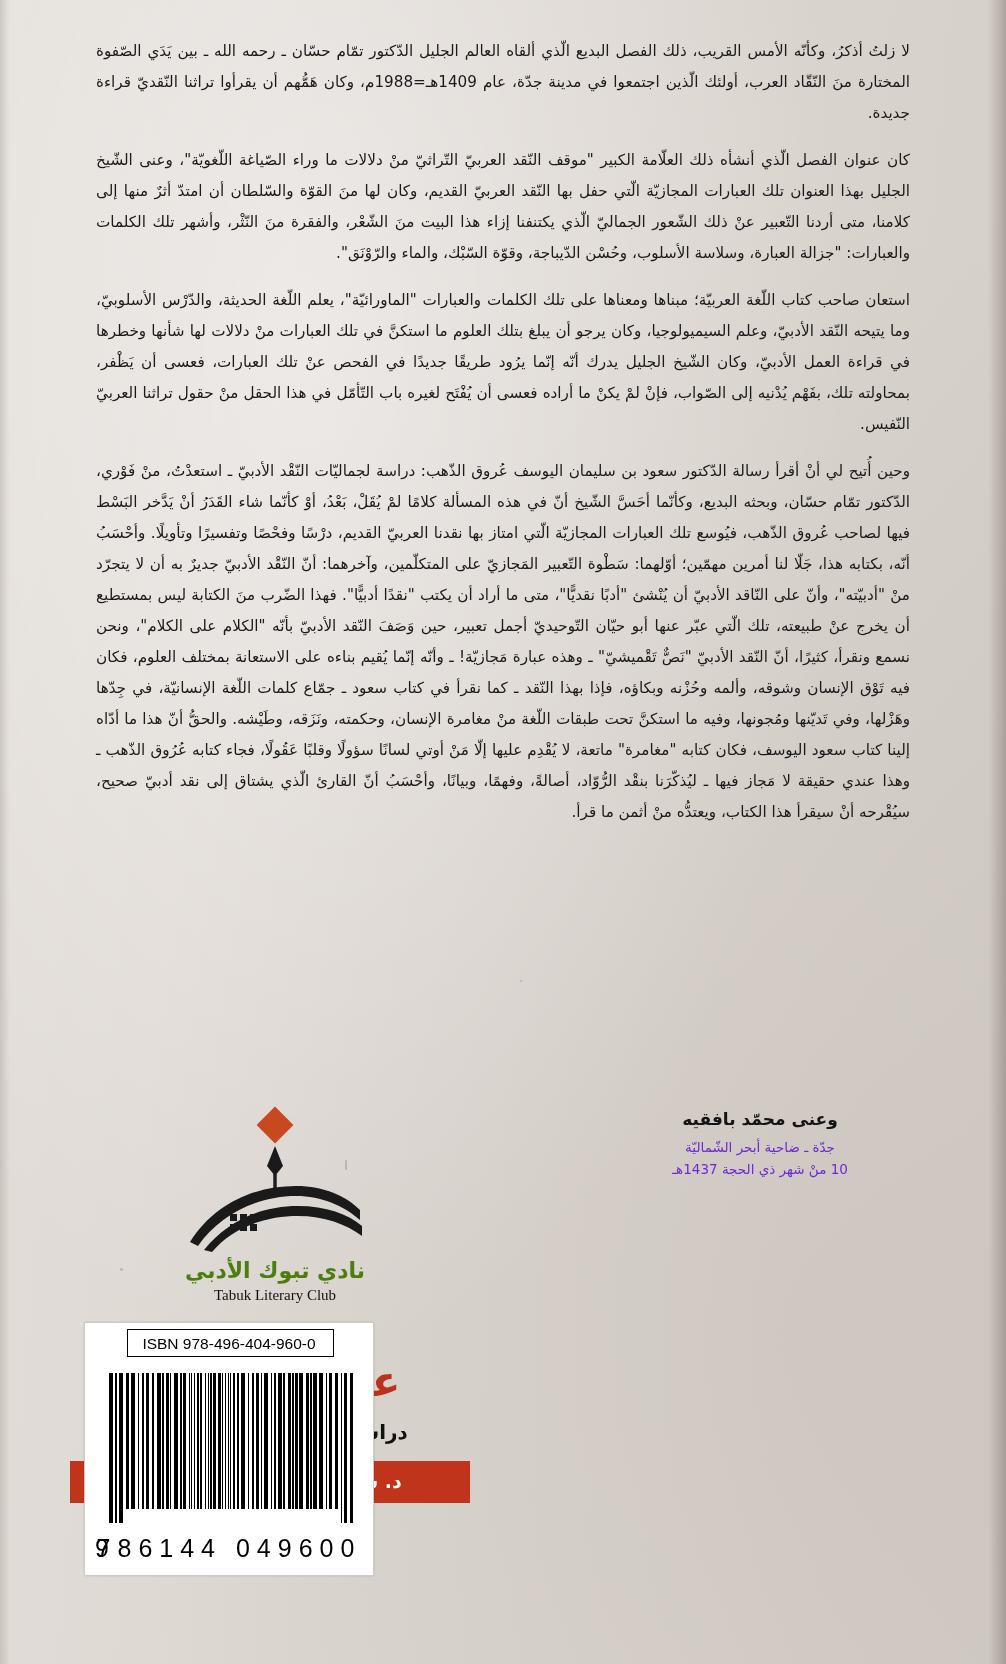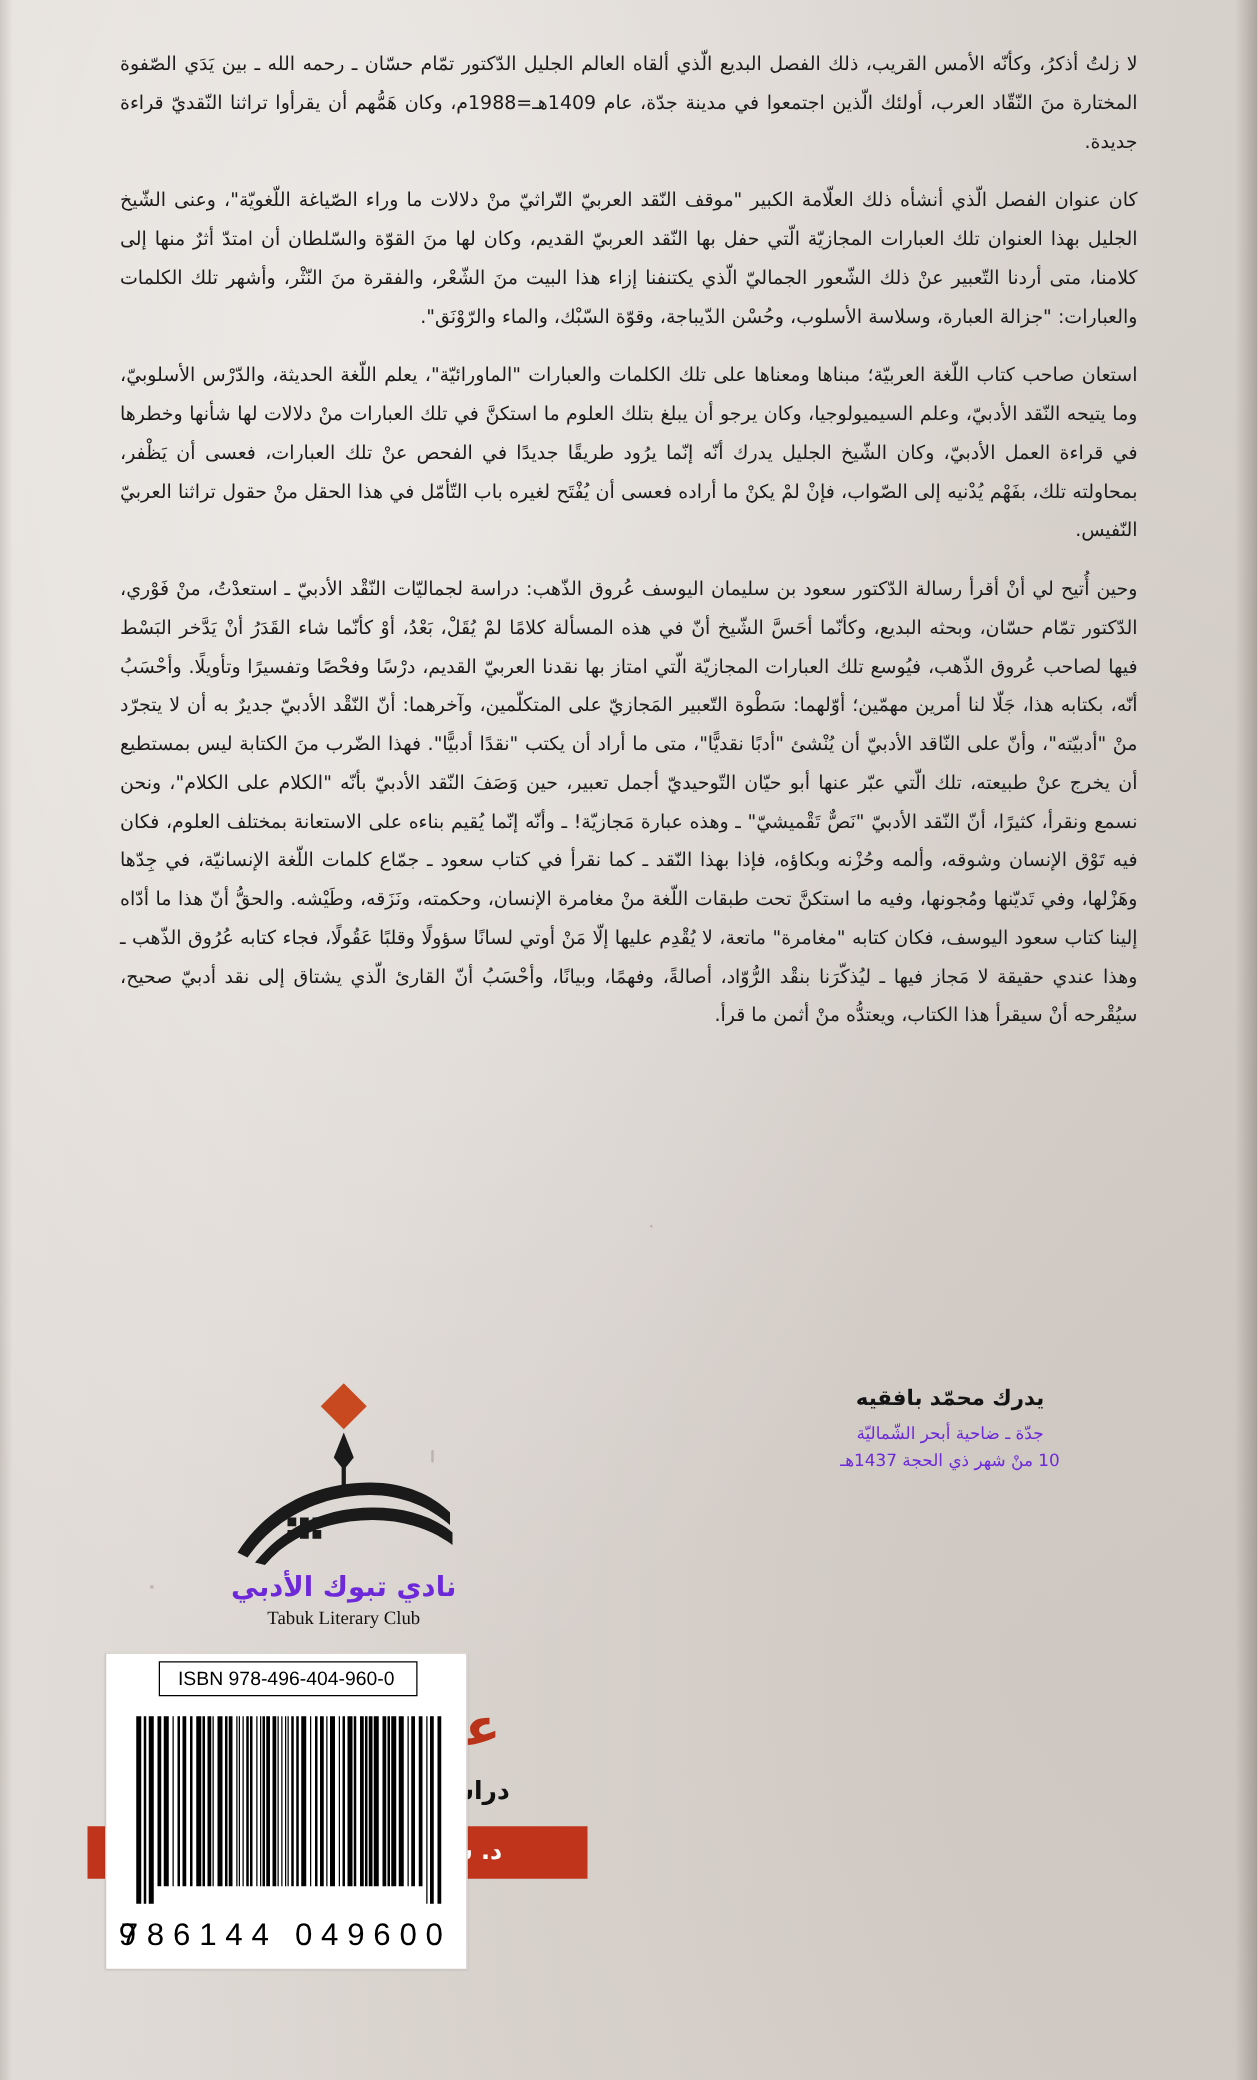--- a/index.html
+++ b/index.html
@@ -108,21 +108,21 @@
   }
   .logo-pen {
     position: absolute;
     left: 50%;
     top: 2px;
     transform: translateX(-50%);
   }
   .logo-name {
     font-size: 22px;
     font-weight: bold;
-    color: #6d28d9;
+    color: #4d7c0f;
     letter-spacing: 0px;
     margin-top: -6px;
   }
   .logo-name-en {
     font-size: 15px;
     color: #111;
     direction: ltr;
     margin-top: 4px;
     font-family: "Liberation Serif", serif;
   }
@@ -245,21 +245,21 @@
 <div class="content">
 
   <div class="text-block">
     <p class="first">لا زلتُ أذكرُ، وكأنّه الأمس القريب، ذلك الفصل البديع الّذي ألقاه العالم الجليل الدّكتور تمّام حسّان ـ رحمه الله ـ بين يَدَي الصّفوة المختارة منَ النّقّاد العرب، أولئك الّذين اجتمعوا في مدينة جدّة، عام 1409هـ=1988م، وكان هَمُّهم أن يقرأوا تراثنا النّقديّ قراءة جديدة.</p>
     <p>كان عنوان الفصل الّذي أنشأه ذلك العلّامة الكبير "موقف النّقد العربيّ التّراثيّ منْ دلالات ما وراء الصّياغة اللّغويّة"، وعنى الشّيخ الجليل بهذا العنوان تلك العبارات المجازيّة الّتي حفل بها النّقد العربيّ القديم، وكان لها منَ القوّة والسّلطان أن امتدّ أثرٌ منها إلى كلامنا، متى أردنا التّعبير عنْ ذلك الشّعور الجماليّ الّذي يكتنفنا إزاء هذا البيت منَ الشّعْر، والفقرة منَ النّثْر، وأشهر تلك الكلمات والعبارات: "جزالة العبارة، وسلاسة الأسلوب، وحُسْن الدّيباجة، وقوّة السّبْك، والماء والرّوْنَق".</p>
     <p>استعان صاحب كتاب اللّغة العربيّة؛ مبناها ومعناها على تلك الكلمات والعبارات "الماورائيّة"، يعلم اللّغة الحديثة، والدّرْس الأسلوبيّ، وما يتيحه النّقد الأدبيّ، وعلم السيميولوجيا، وكان يرجو أن يبلغ بتلك العلوم ما استكنَّ في تلك العبارات منْ دلالات لها شأنها وخطرها في قراءة العمل الأدبيّ، وكان الشّيخ الجليل يدرك أنّه إنّما يرُود طريقًا جديدًا في الفحص عنْ تلك العبارات، فعسى أن يَظْفر، بمحاولته تلك، بفَهْم يُدْنيه إلى الصّواب، فإنْ لمْ يكنْ ما أراده فعسى أن يُفْتَح لغيره باب التّأمّل في هذا الحقل منْ حقول تراثنا العربيّ النّفيس.</p>
     <p>وحين أُتيح لي أنْ أقرأ رسالة الدّكتور سعود بن سليمان اليوسف عُروق الذّهب: دراسة لجماليّات النّقْد الأدبيّ ـ استعدْتُ، منْ فَوْري، الدّكتور تمّام حسّان، وبحثه البديع، وكأنّما أحَسَّ الشّيخ أنّ في هذه المسألة كلامًا لمْ يُقَلْ، بَعْدُ، أوْ كأنّما شاء القَدَرُ أنْ يَدَّخر البَسْط فيها لصاحب عُروق الذّهب، فيُوسع تلك العبارات المجازيّة الّتي امتاز بها نقدنا العربيّ القديم، درْسًا وفحْصًا وتفسيرًا وتأويلًا. وأحْسَبُ أنّه، بكتابه هذا، جَلّا لنا أمرين مهمّين؛ أوّلهما: سَطْوة التّعبير المَجازيّ على المتكلّمين، وآخرهما: أنّ النّقْد الأدبيّ جديرٌ به أن لا يتجرّد منْ "أدبيّته"، وأنّ على النّاقد الأدبيّ أن يُنْشئ "أدبًا نقديًّا"، متى ما أراد أن يكتب "نقدًا أدبيًّا". فهذا الضّرب منَ الكتابة ليس بمستطيع أن يخرج عنْ طبيعته، تلك الّتي عبّر عنها أبو حيّان التّوحيديّ أجمل تعبير، حين وَصَفَ النّقد الأدبيّ بأنّه "الكلام على الكلام"، ونحن نسمع ونقرأ، كثيرًا، أنّ النّقد الأدبيّ "نَصٌّ تَقْميشيّ" ـ وهذه عبارة مَجازيّة! ـ وأنّه إنّما يُقيم بناءه على الاستعانة بمختلف العلوم، فكان فيه تَوْق الإنسان وشوقه، وألمه وحُزْنه وبكاؤه، فإذا بهذا النّقد ـ كما نقرأ في كتاب سعود ـ جمّاع كلمات اللّغة الإنسانيّة، في جِدّها وهَزْلها، وفي تَديّنها ومُجونها، وفيه ما استكنَّ تحت طبقات اللّغة منْ مغامرة الإنسان، وحكمته، ونَزَقه، وطَيْشه. والحقُّ أنّ هذا ما أدّاه إلينا كتاب سعود اليوسف، فكان كتابه "مغامرة" ماتعة، لا يُقْدِم عليها إلّا مَنْ أوتي لسانًا سؤولًا وقلبًا عَقُولًا، فجاء كتابه عُرُوق الذّهب ـ وهذا عندي حقيقة لا مَجاز فيها ـ ليُذكّرَنا بنقْد الرُّوّاد، أصالةً، وفهمًا، وبيانًا، وأحْسَبُ أنّ القارئ الّذي يشتاق إلى نقد أدبيّ صحيح، سيُقْرحه أنْ سيقرأ هذا الكتاب، ويعتدُّه منْ أثمن ما قرأ.</p>
   </div>
 
   <div class="signature">
-    <div class="sig-name">يدرك محمّد بافقيه</div>
+    <div class="sig-name">وعنى محمّد بافقيه</div>
     <div class="sig-line">جدّة ـ ضاحية أبحر الشّماليّة</div>
     <div class="sig-line">10 منْ شهر ذي الحجة 1437هـ</div>
   </div>
 
   <div class="logo-wrap">
     <div class="logo-diamond"></div>
     <div class="logo-mark">
       <svg class="logo-pen" width="182" height="108" viewBox="0 0 182 108" xmlns="http://www.w3.org/2000/svg" aria-hidden="true">
 
         <path d="M91 0 L99 20 L91 30 L83 20 Z" fill="#1a1a1a"></path>

